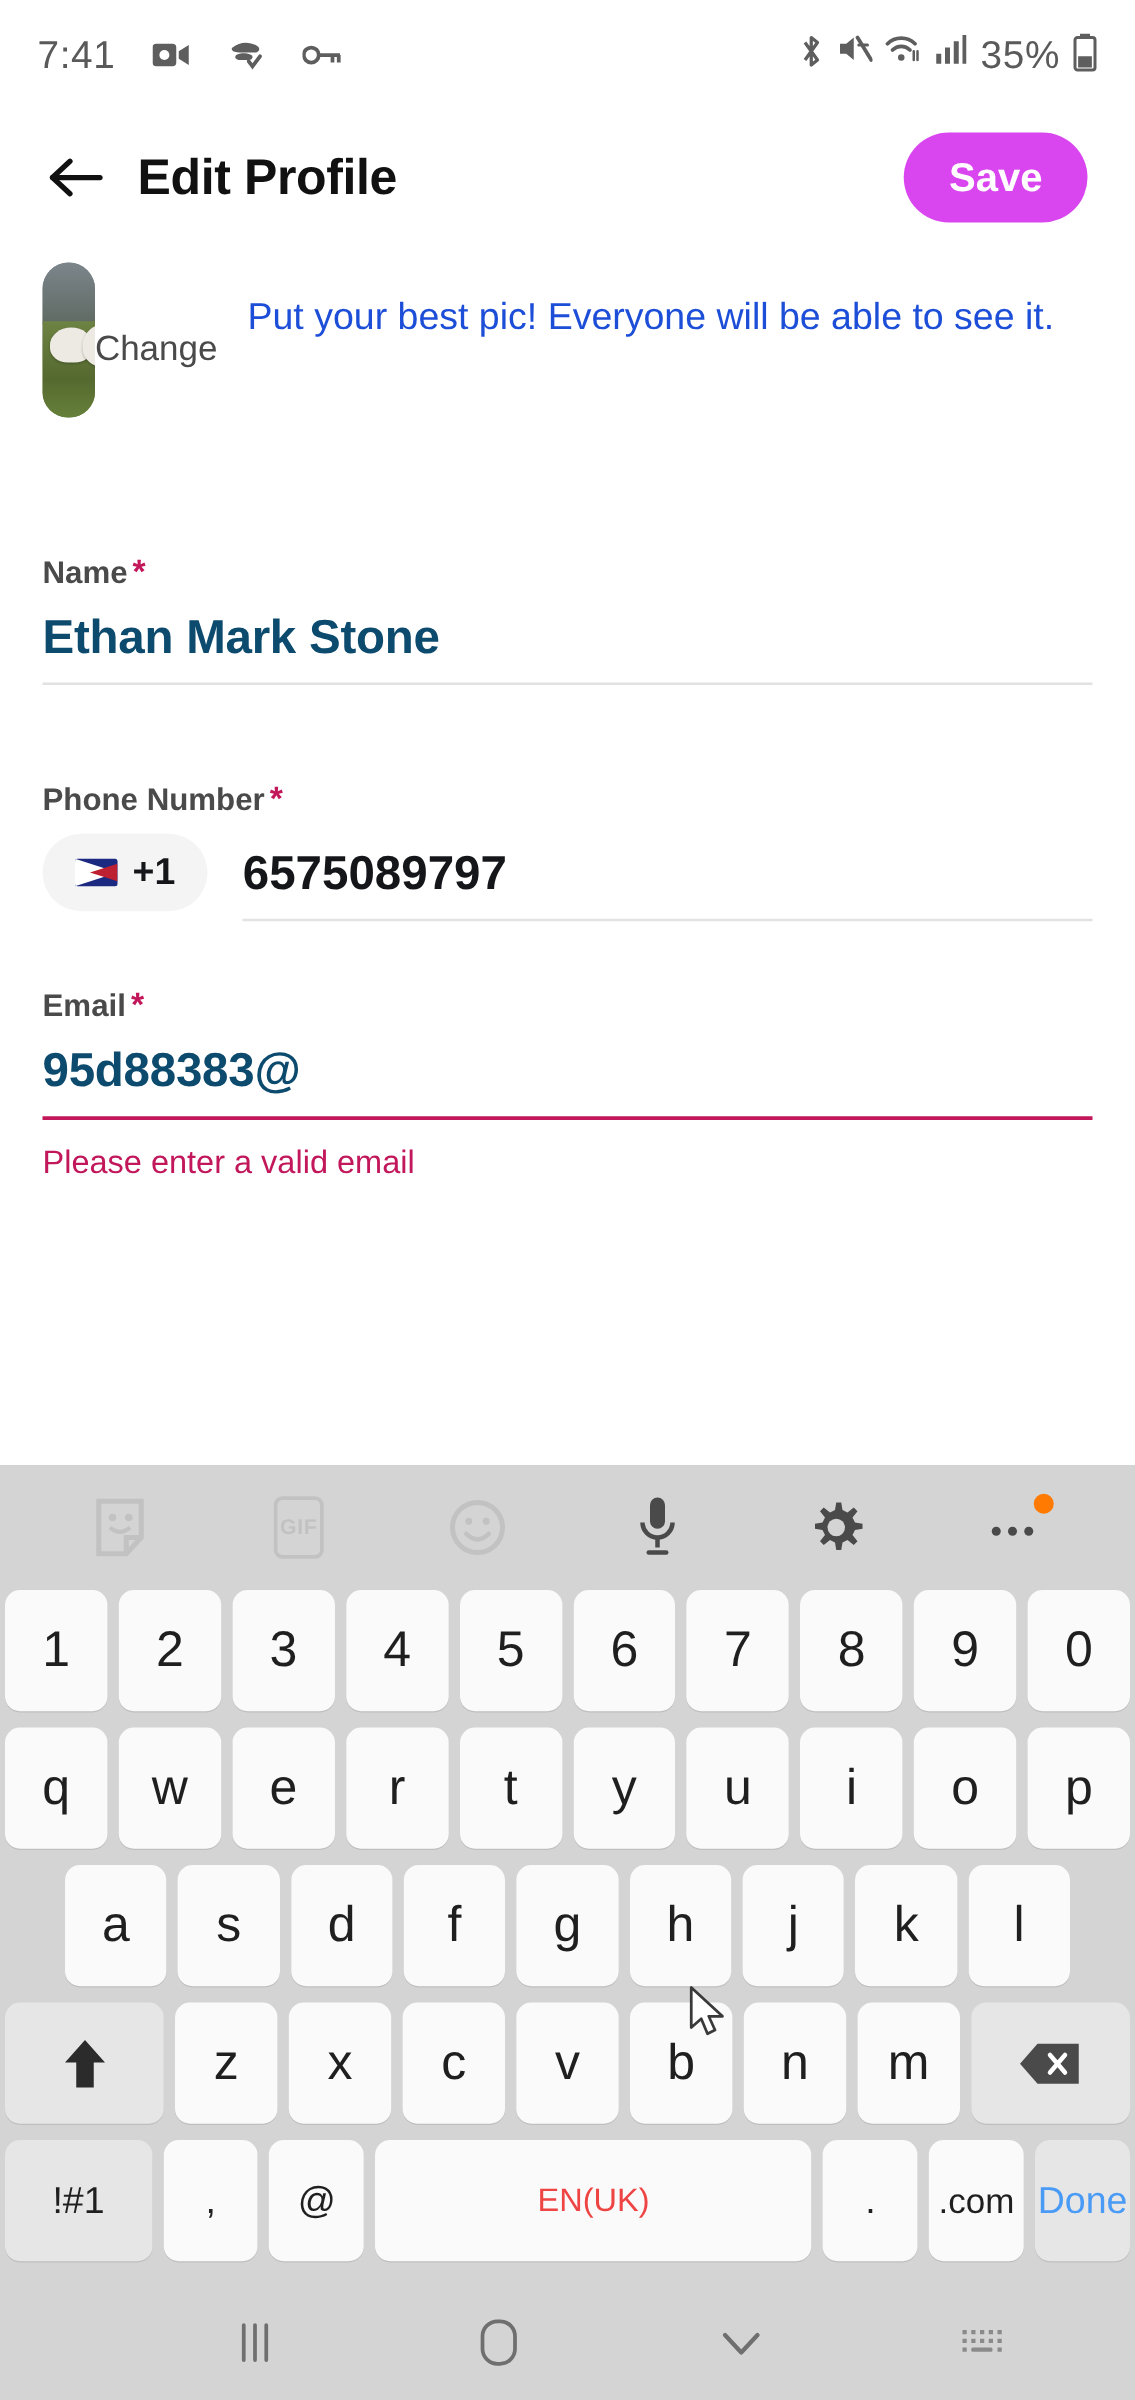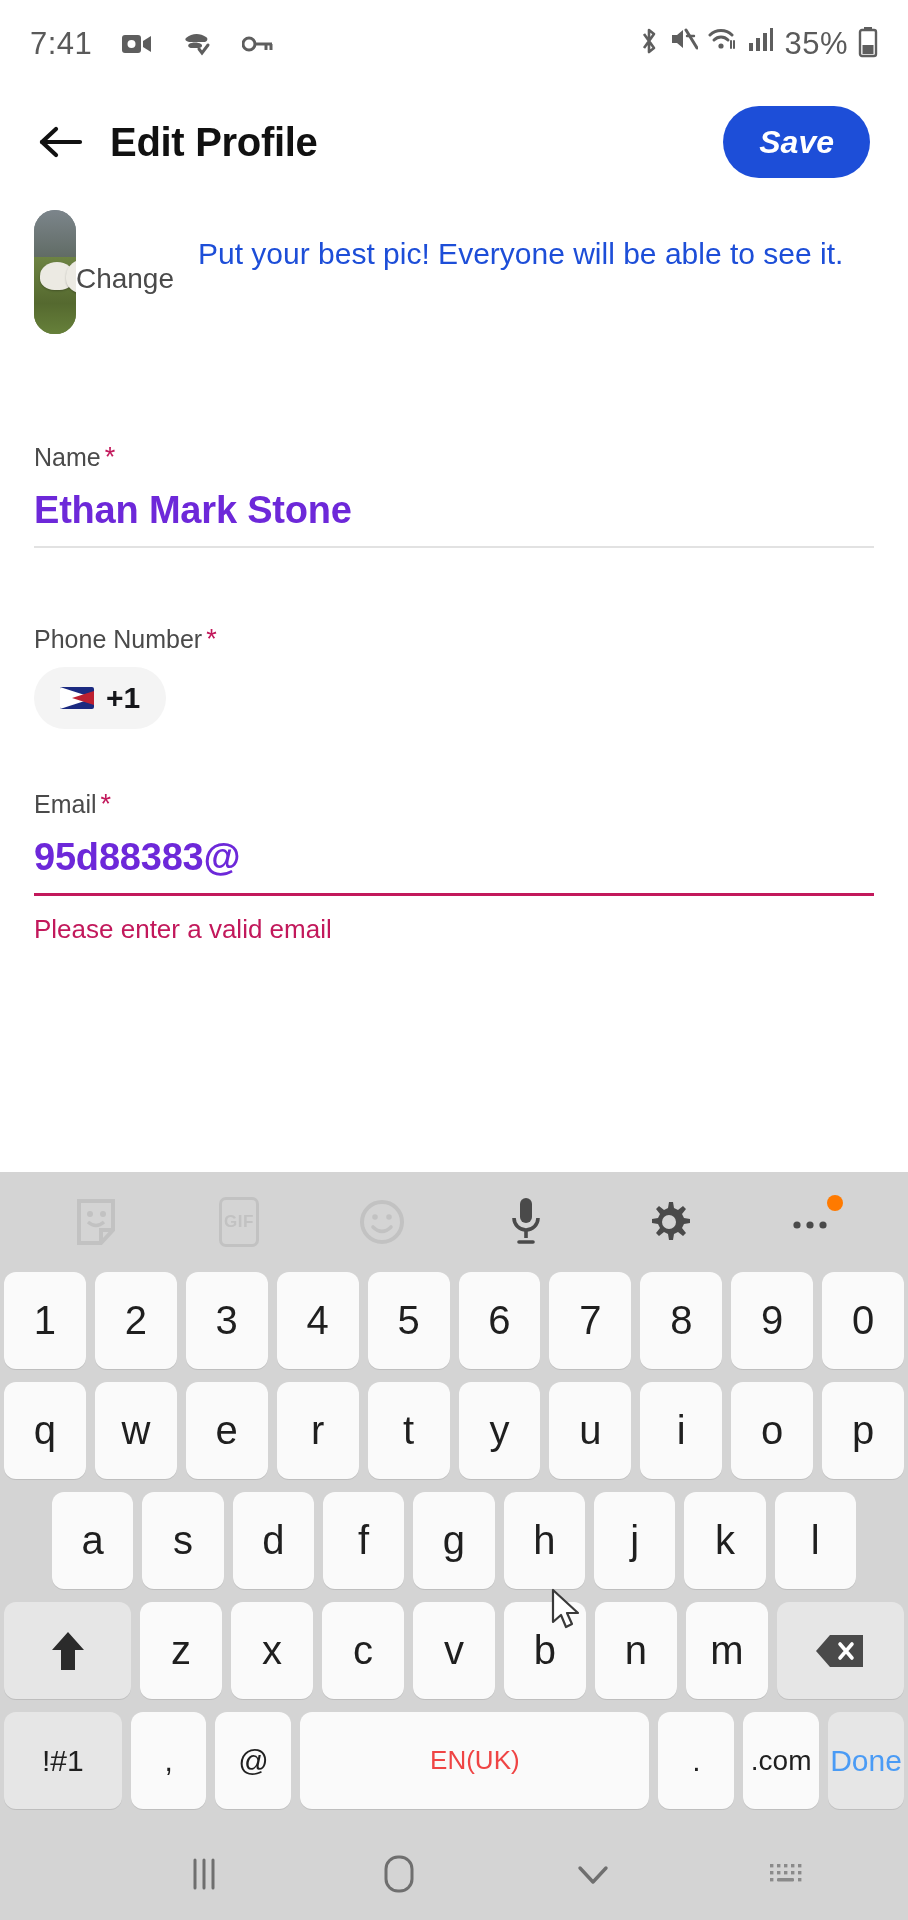--- a/index.html
+++ b/index.html
@@ -29,27 +29,27 @@
     height: 108px; flex:0 0 108px;
     display:flex; align-items:center;
     padding: 0 38px 0 34px;
   }
   .back-arrow { width:54px; height:54px; display:flex; align-items:center; justify-content:center; cursor:pointer; }
   .appbar-title {
     font-size: 40px; font-weight: 700; color:#111; margin-left: 22px; letter-spacing:-0.3px;
   }
   .save-btn {
     margin-left:auto;
-    background:#1d4ed8; color:#ffffff;
+    background:#d946ef; color:#ffffff;
     border:none; border-radius:42px;
     padding: 0 36px; height: 72px;
     font-size: 32px; font-weight:700;
     font-family:"Liberation Sans", sans-serif;
     cursor:pointer;
-    display:flex; align-items:center; justify-content:center;font-style:italic;
+    display:flex; align-items:center; justify-content:center;
   }
 
   
   .content { flex:1 1 auto; padding: 0 34px; position:relative; background:#fff; overflow:hidden; }
 
   .avatar-row { display:flex; align-items:flex-start; margin-top: 14px; }
   .avatar-wrap { width: 140px; display:flex; flex-direction:row; align-items:center; }
   .avatar {
     width: 120px; height: 124px;
     border-radius: 60px 60px 58px 58px;
@@ -68,24 +68,24 @@
   .s4 { width:32px; height:28px; left:86px; top:52px; }
   .avatar-change {
     margin-top: 14px; font-size: 28px; color:#4a4a4a; cursor:pointer;
     font-family:"Liberation Sans", sans-serif;
   }
   .avatar-hint {
     flex:1; font-size: 30px; color:#1d4ed8; line-height:1.35; padding-top: 24px; padding-left: 24px;
   }
 
   .field { margin-top: 0; }
-  .field-label { font-size: 25px; color:#4a4a4a; font-weight:400; }
+  .field-label { font-size: 25px; color:#4a4a4a; font-weight:700; }
   .req { color:#c2185b; font-size:27px; margin-left:4px; }
   .field-value {
-    font-size: 38px; font-weight: 700; color:#6d28d9;
+    font-size: 38px; font-weight: 700; color:#0c4a6e;
     padding: 16px 0 14px 0; letter-spacing:-0.2px;
     min-height: 58px;
   }
   .underline { height:2px; background:#e2e2e2; width:100%; }
   .underline.error { height:3px; background:#c2185b; }
   .error-text { font-size:26px; color:#c2185b; margin-top:18px; }
 
   .name-field { margin-top: 108px; }
   .phone-field { margin-top: 76px; }
   .email-field { margin-top: 52px; }
@@ -259,20 +259,24 @@
     </div>
 
     <div class="field phone-field">
       <div class="field-label">
         <span>Phone Number</span><span class="req">*</span>
       </div>
       <div class="phone-row">
         <div class="cc-chip">
           <span class="flag"></span>
           <span class="cc-code">+1</span>
+        </div>
+        <div class="phone-input">
+          <div class="phone-number">6575089797</div>
+          <div class="underline"></div>
         </div>
       </div>
     </div>
 
     <div class="field email-field">
       <div class="field-label">
         <span>Email</span><span class="req">*</span>
       </div>
       <div class="field-value">95d88383@</div>
       <div class="underline error"></div>

